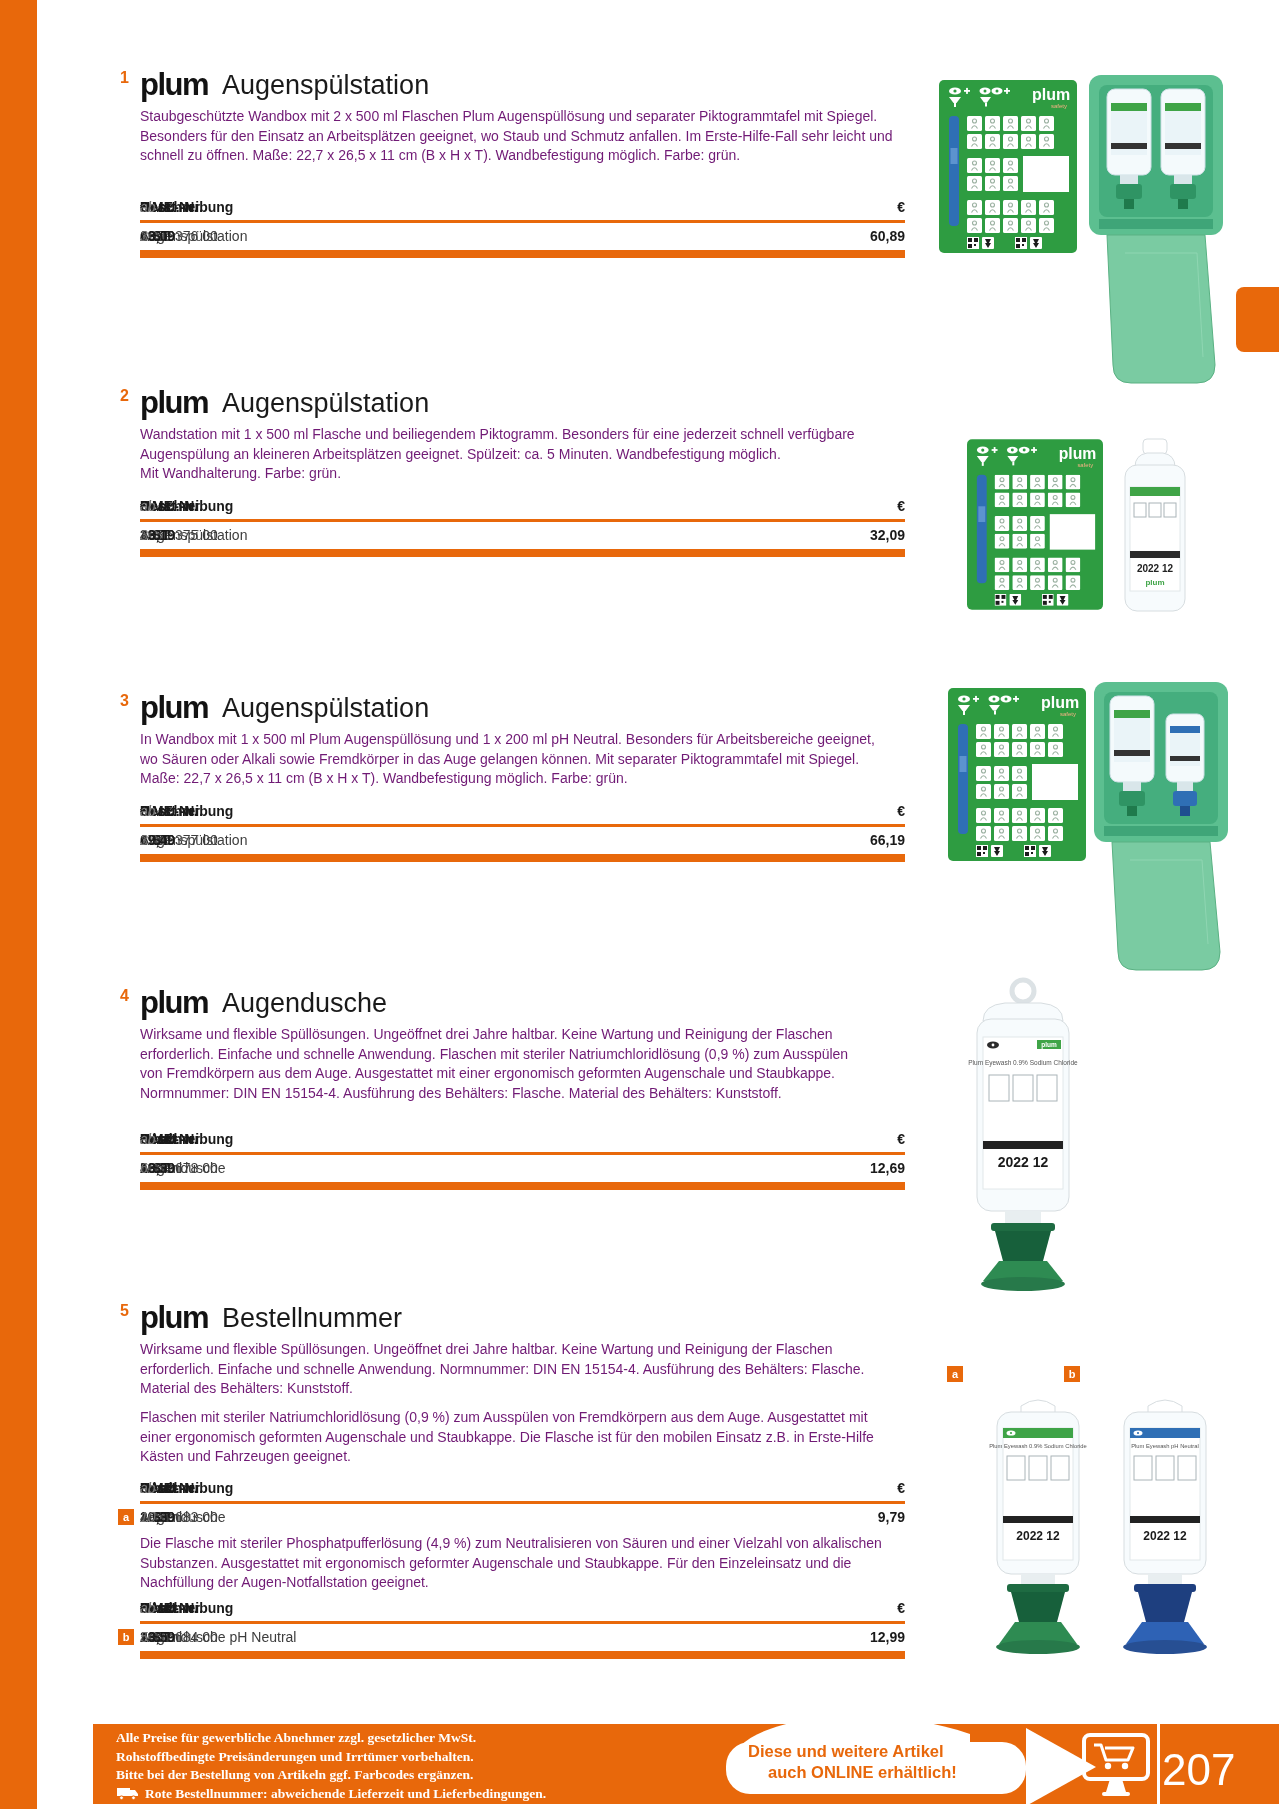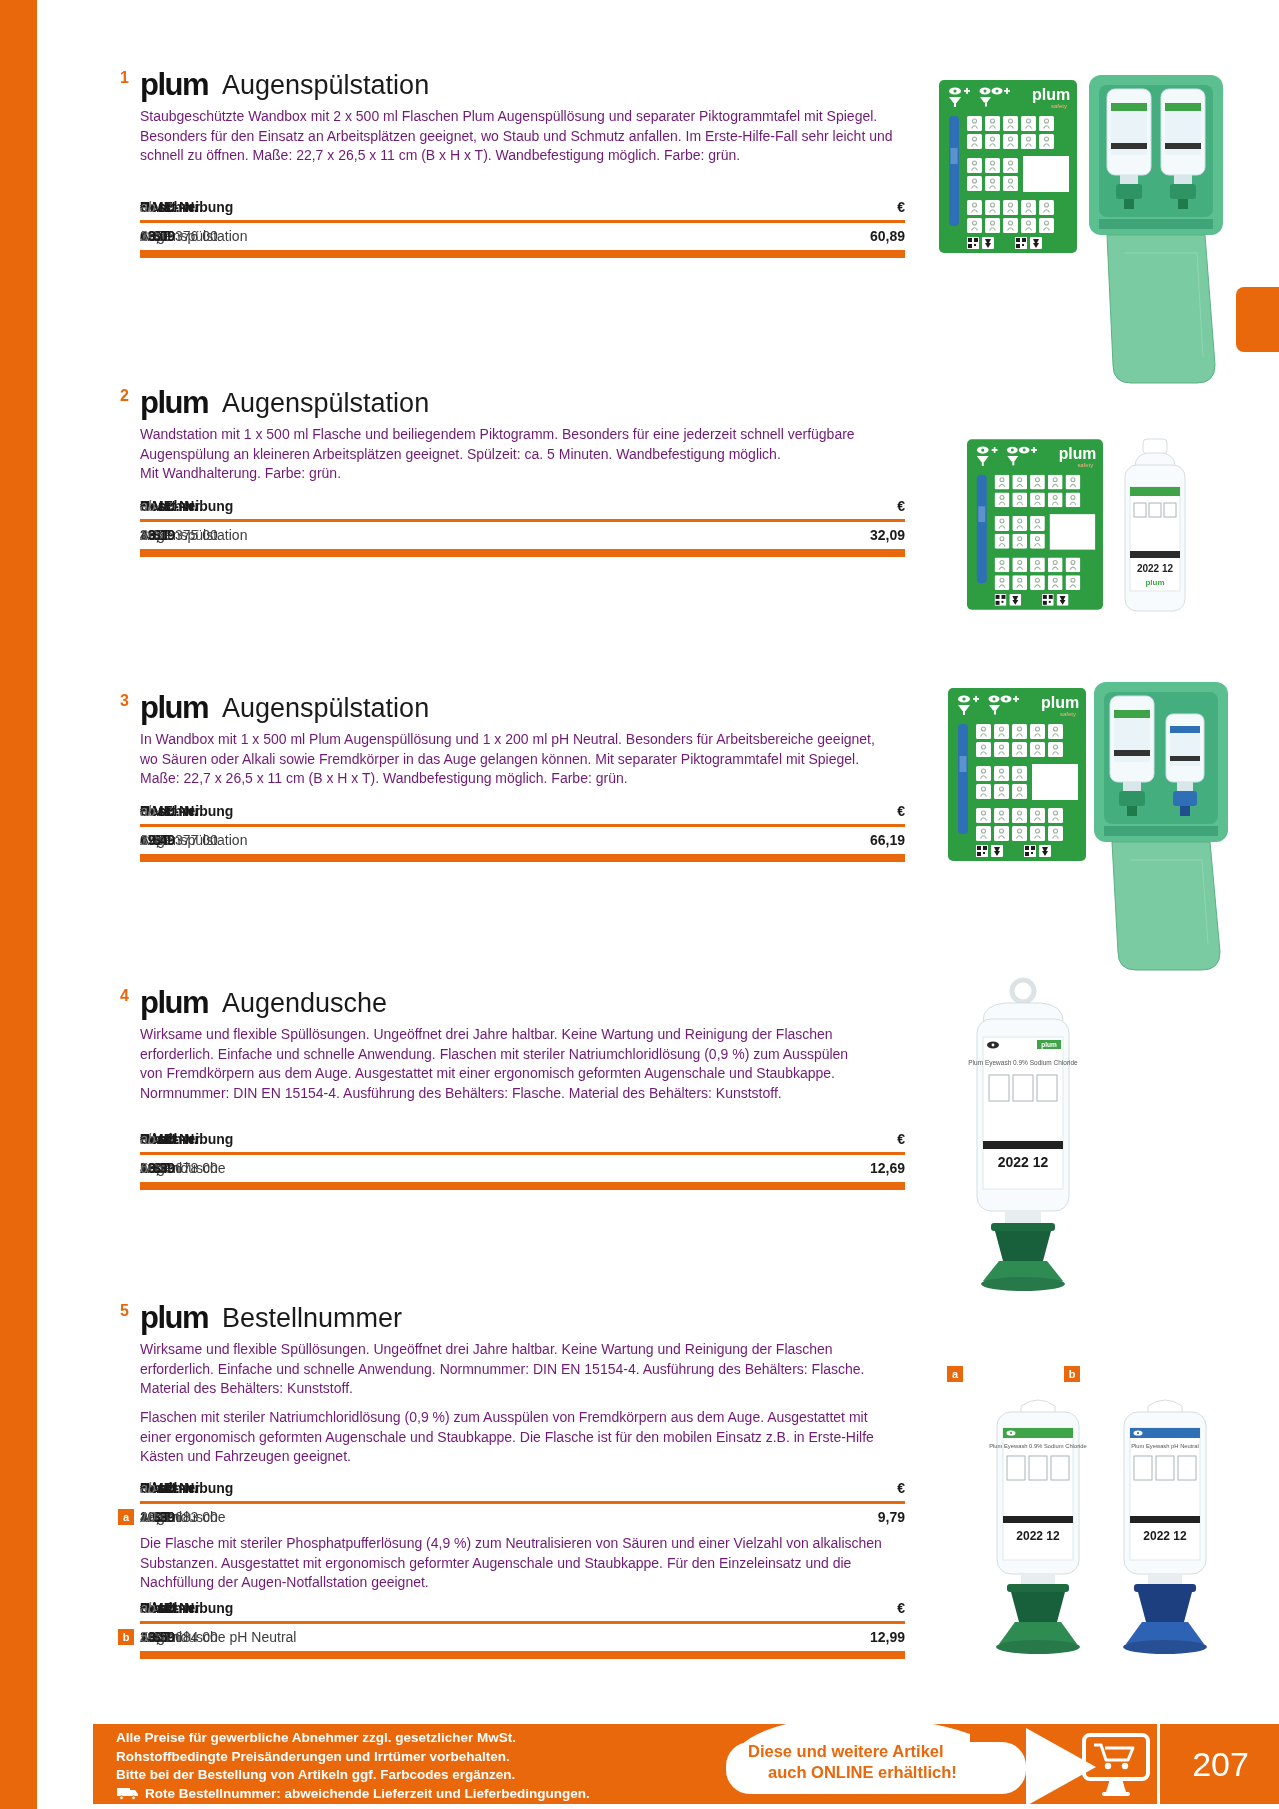--- a/index.html
+++ b/index.html
@@ -30,25 +30,25 @@
   .bold{font-weight:bold;color:#1a1a1a;}
   .badge{position:absolute;left:-22px;top:5px;width:16px;height:16px;background:#E8680B;color:#fff;
          font-size:11px;font-weight:bold;text-align:center;line-height:16px;}
   .badge-f{position:absolute;width:16px;height:16px;background:#E8680B;color:#fff;
          font-size:11px;font-weight:bold;text-align:center;line-height:16px;}
 
   .img-abs{position:absolute;}
 
   .footer{position:absolute;left:93px;top:1724px;width:1186px;height:80px;background:#E8680B;}
   .flines{position:absolute;left:116px;top:1729px;color:#fff;font-size:13.5px;line-height:18.5px;font-weight:bold;}
-  .fline{white-space:nowrap;}
+  .fline{white-space:nowrap;font-family:Liberation Serif, serif;}
   .truck{vertical-align:-2px;margin-right:5px;}
   .promo1{position:absolute;left:748px;top:1742px;color:#E8680B;font-size:16.5px;font-weight:bold;white-space:nowrap;}
   .promo2{position:absolute;left:768px;top:1763px;color:#E8680B;font-size:16.5px;font-weight:bold;white-space:nowrap;}
-  .pagenum{position:absolute;left:1162px;top:1745px;width:117px;text-align:center;color:#fff;font-size:34px;}
+  .pagenum{position:absolute;left:1162px;top:1745px;width:117px;text-align:left;color:#fff;font-size:44px;}
   .divider{position:absolute;left:1157px;top:1724px;width:3px;height:80px;background:#fff;}
 </style>
 </head>
 <body>
 
 <div class="page">
   <div class="leftbar"></div>
   <div class="sidetab"></div>
 
   <svg width="0" height="0" style="position:absolute">

